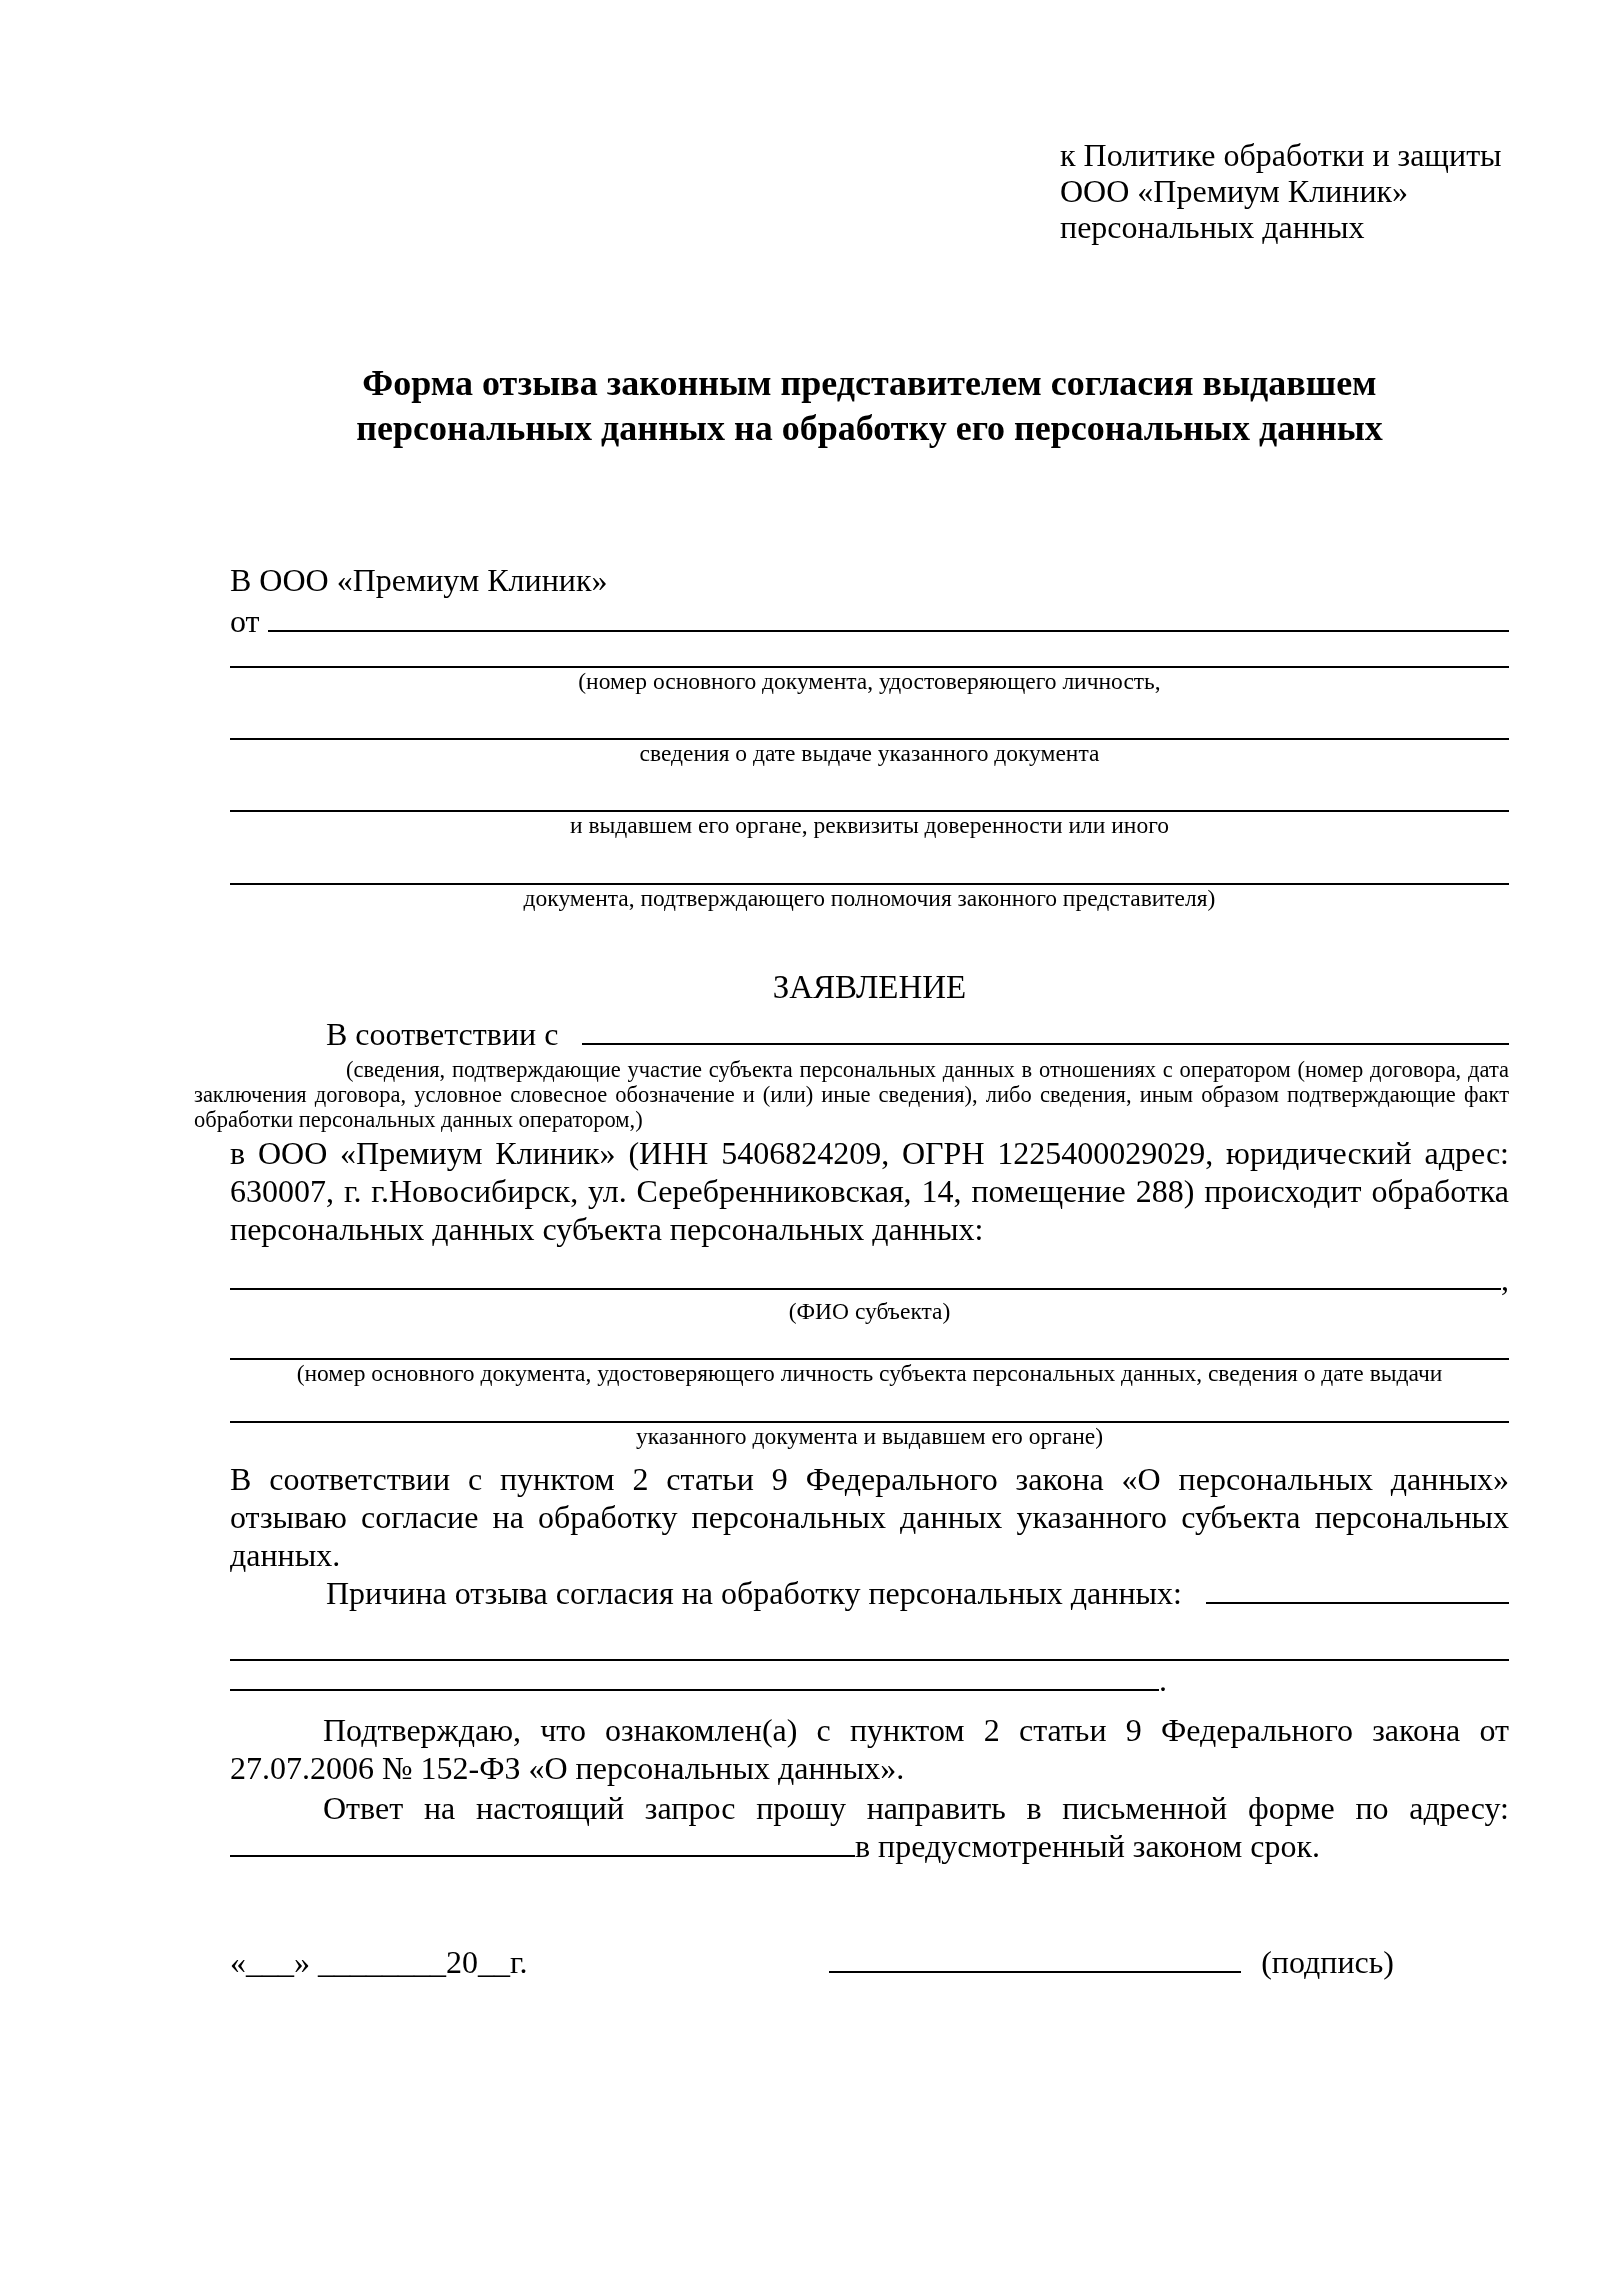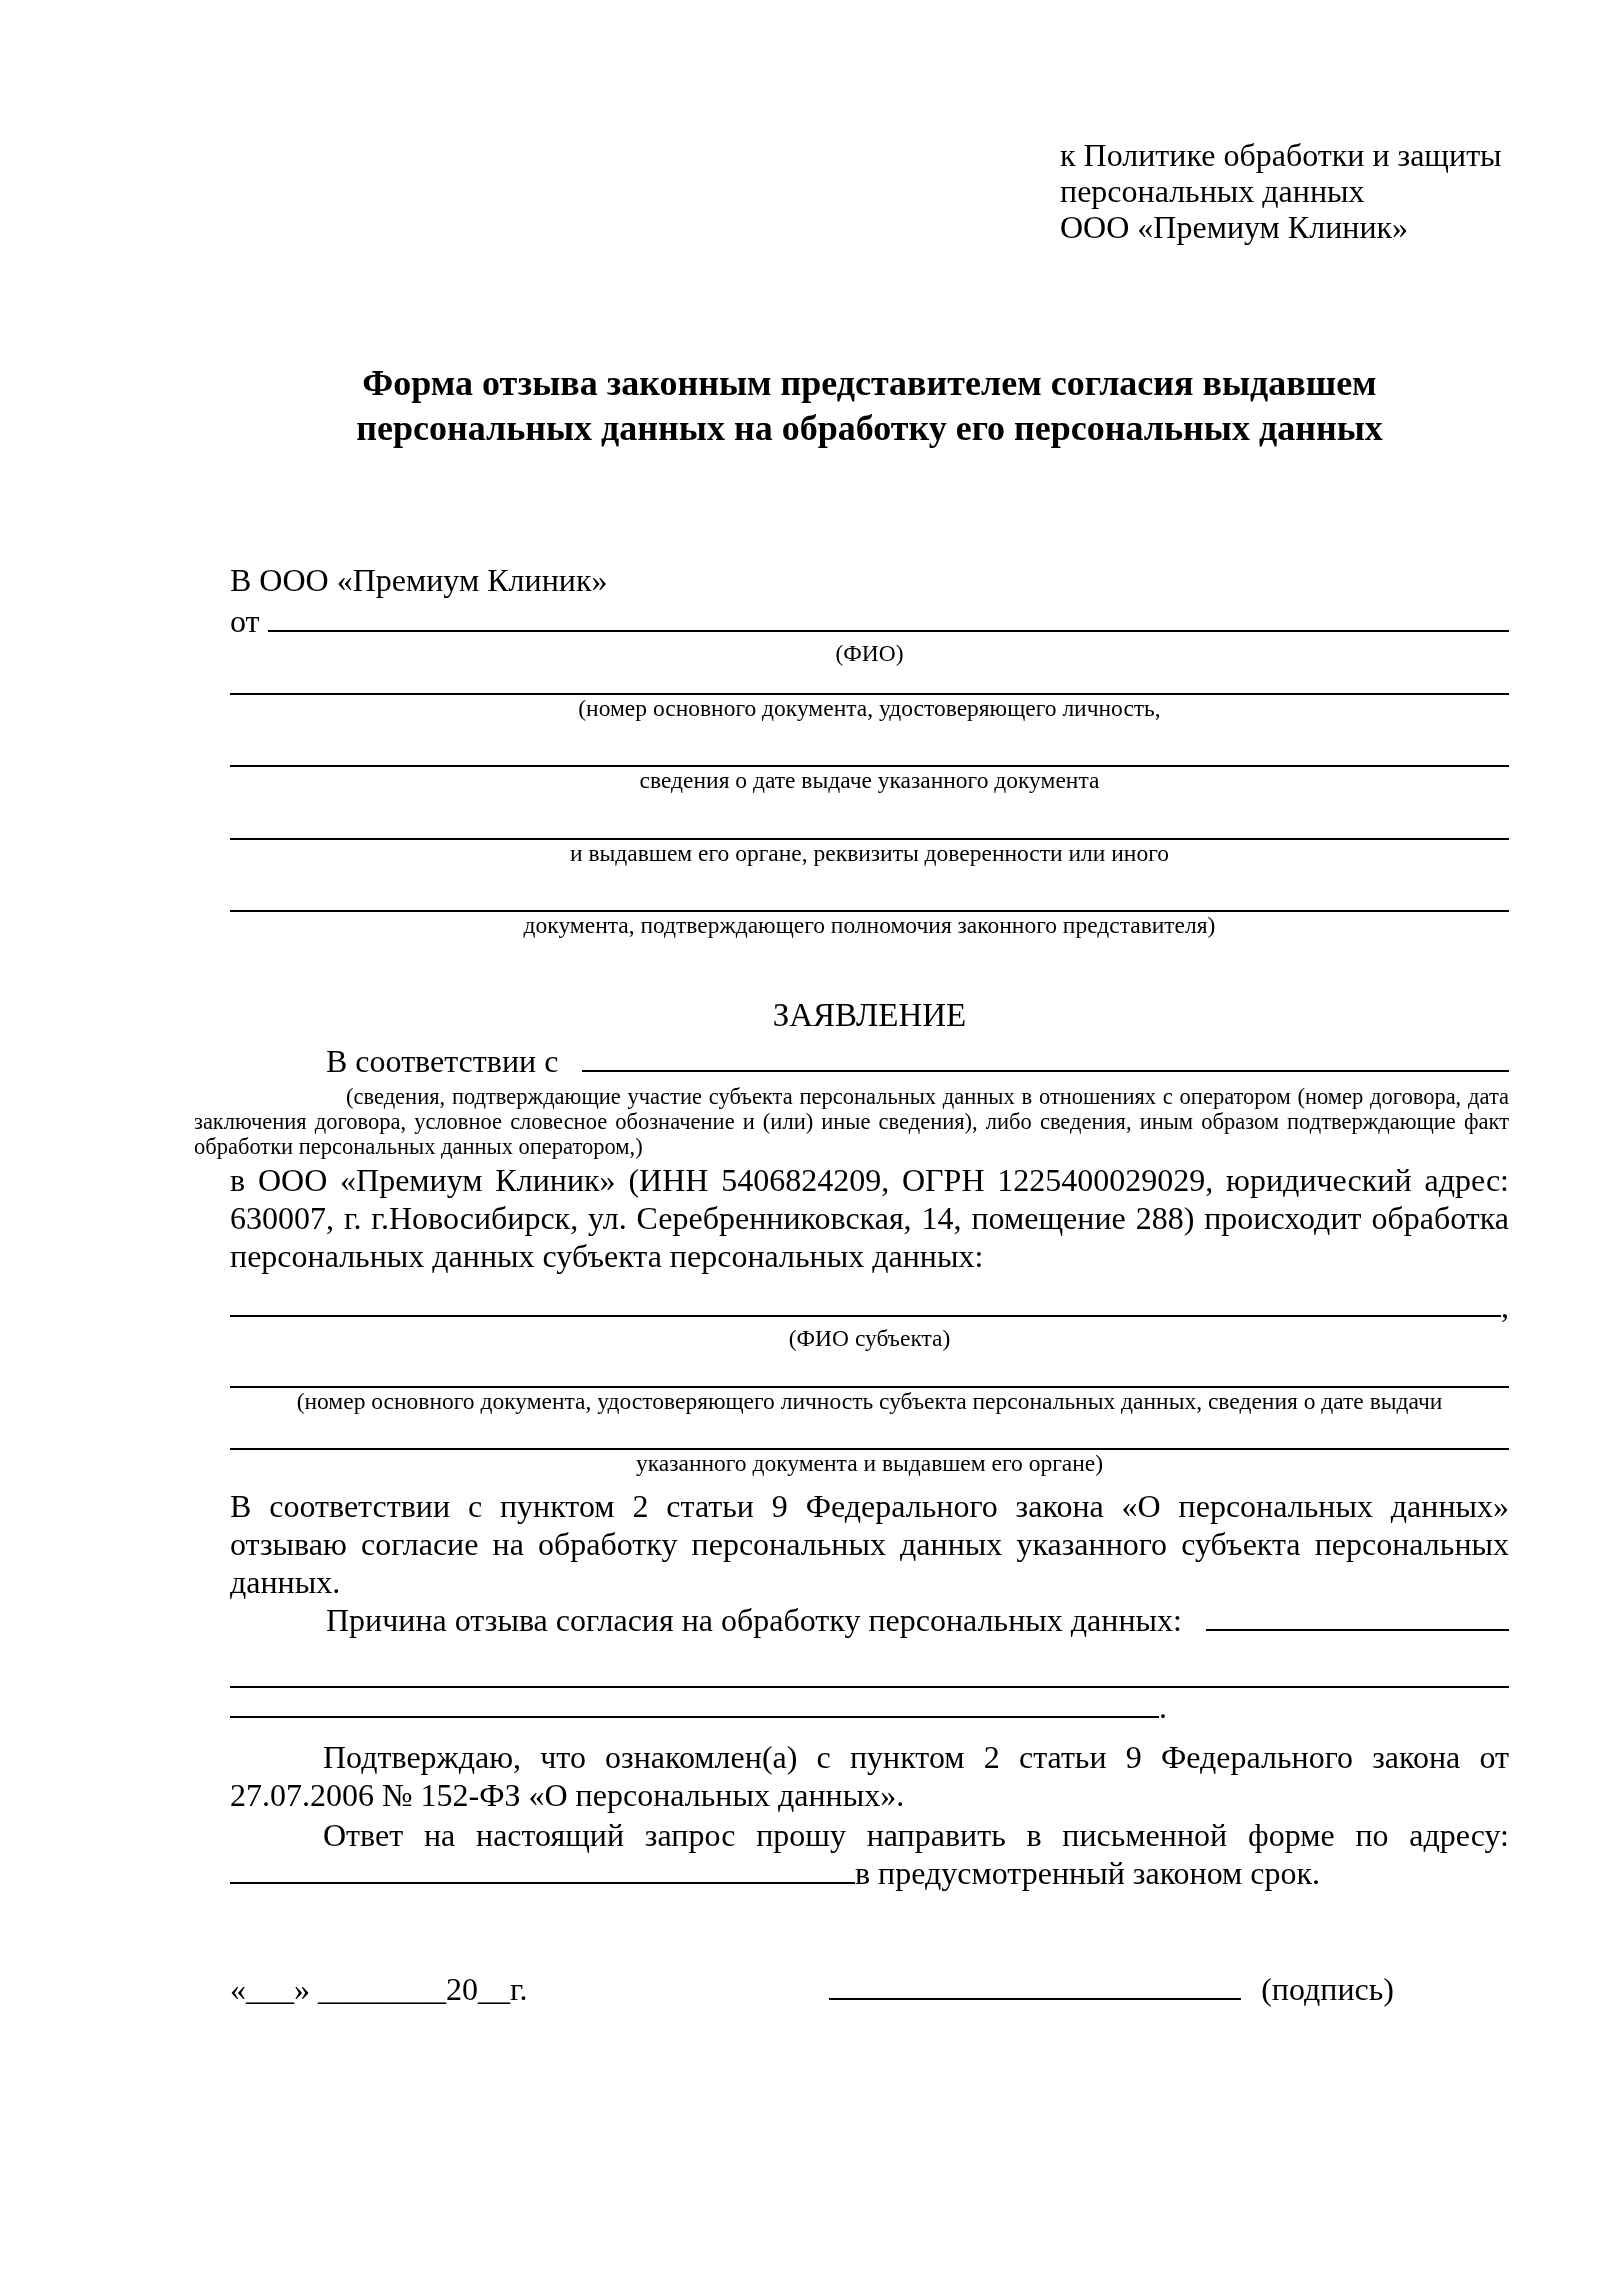--- a/index.html
+++ b/index.html
@@ -74,37 +74,36 @@
   .footer .spacer { flex:1 1 auto; }
   .footer .sig-group-end { width:95px; }
 </style>
 </head>
 <body>
 
 <div class="page">
 
   <div class="appendix">
     <div>к Политике обработки и защиты</div>
+    <div>ООО «Премиум Клиник»</div>
     <div>персональных данных</div>
-    <div>ООО «Премиум Клиник»</div>
   </div>
 
   <div class="title">
     <span>Форма отзыва законным представителем согласия выдавшем</span><br>
     <span>персональных данных на обработку его персональных данных</span>
   </div>
 
   <div class="addressee">
     <div class="addr-to">В ООО «Премиум Клиник»</div>
 
     <div class="frow">
       <span>от</span>&nbsp;
       <span class="fill"></span>
     </div>
-    <div class="cap">(ФИО)</div>
 
     <div class="line first"></div>
     <div class="cap">(номер основного документа, удостоверяющего личность,</div>
 
     <div class="line next"></div>
     <div class="cap">сведения о дате выдаче указанного документа</div>
 
     <div class="line next"></div>
     <div class="cap">и выдавшем его органе, реквизиты доверенности или иного</div>
 

